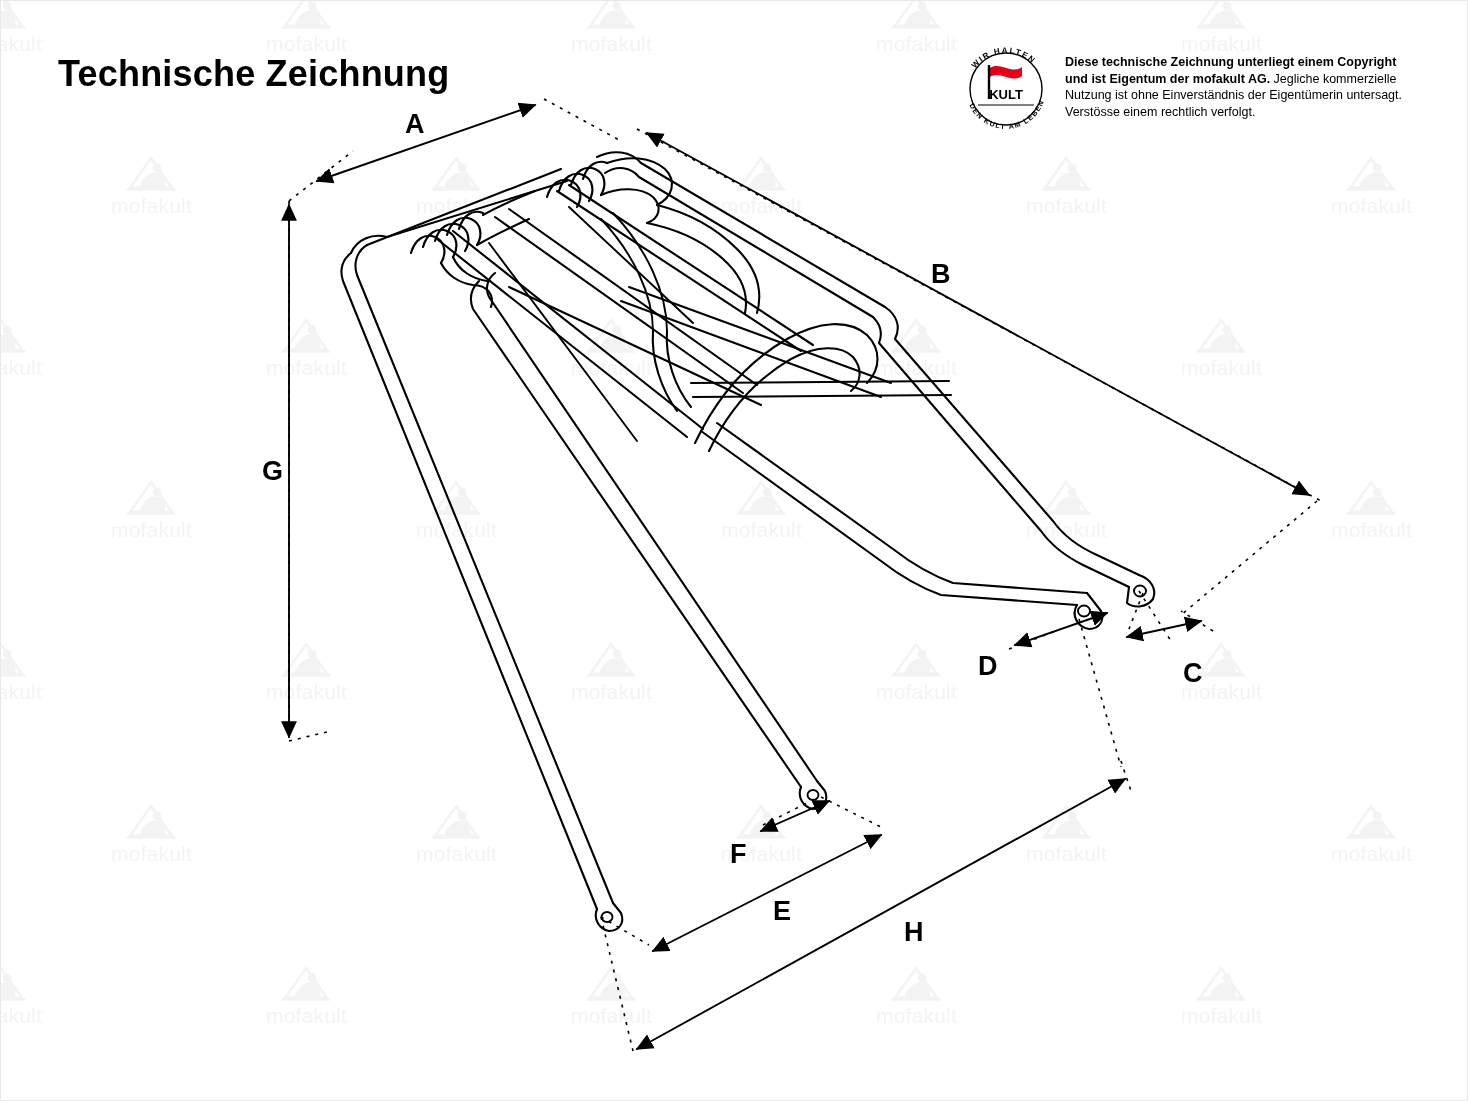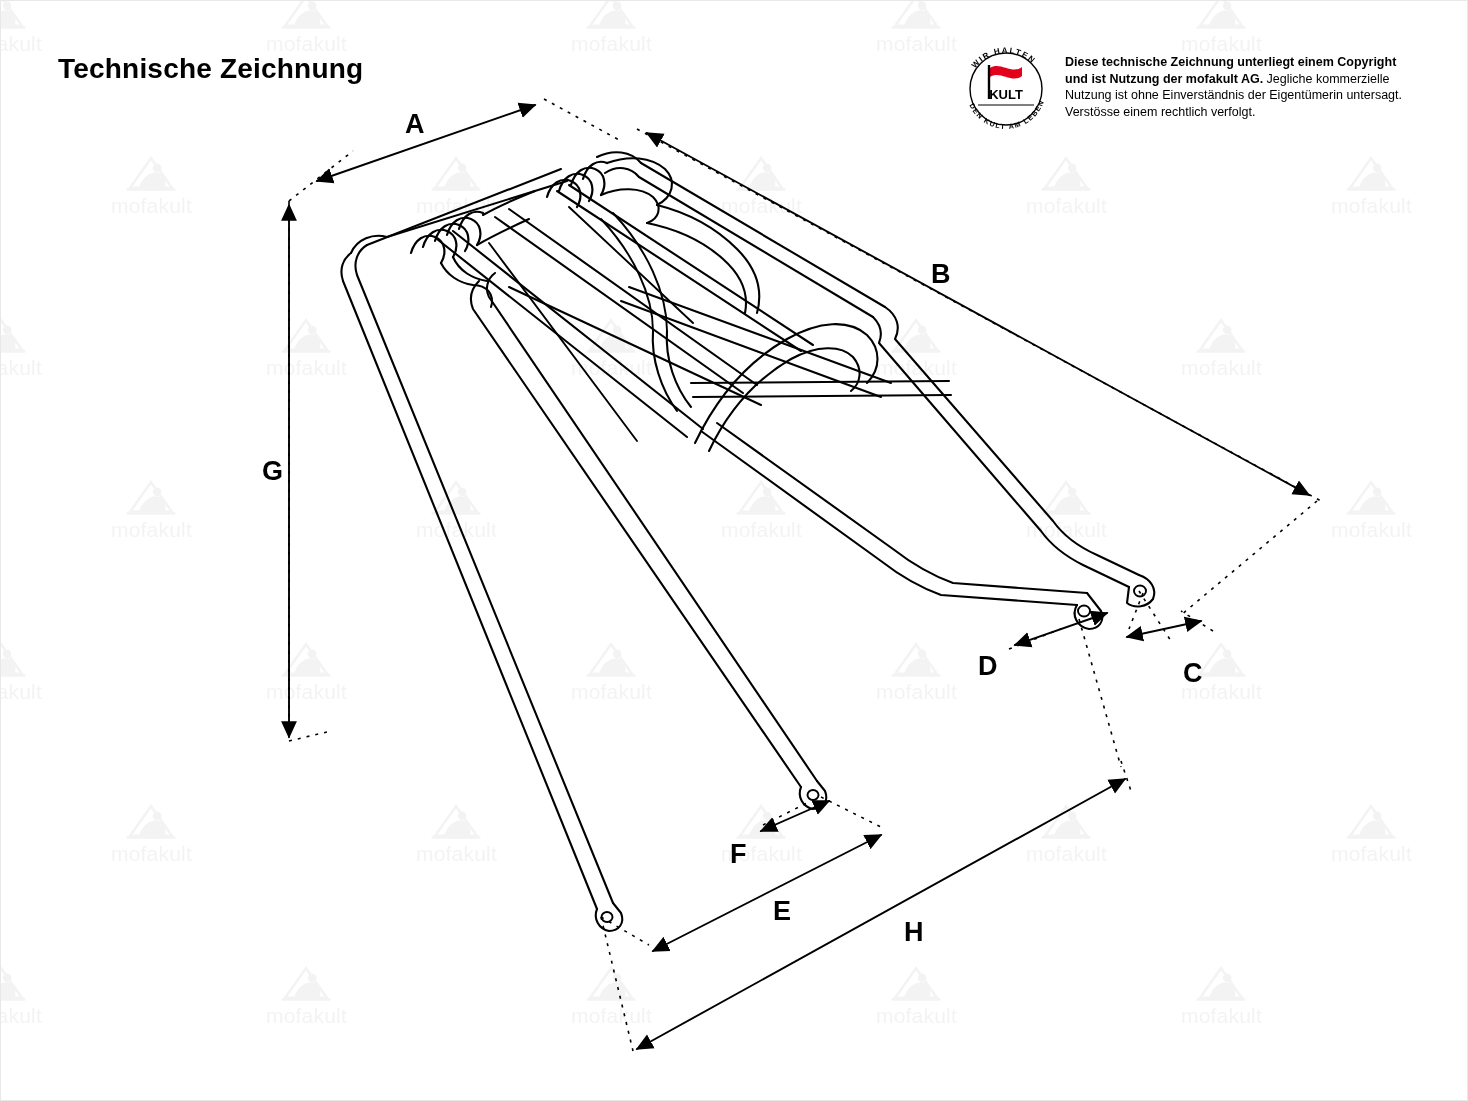--- a/index.html
+++ b/index.html
@@ -44,21 +44,21 @@
     color: #d9d9d9;
     letter-spacing: 0.2px;
     margin-top: 1px;
   }
 
   
   #title {
     position: absolute;
     left: 57px;
     top: 52px;
-    font-size: 28px;
+    font-size: 36px;
     font-weight: bold;
     color: #000;
     z-index: 5;
     letter-spacing: 0.2px;
   }
 
   
   #copyright {
     position: absolute;
     left: 1064px;
@@ -436,21 +436,21 @@
       </text>
 
       <path d="M 34,40 C 44,33 56,47 66,39 L 66,30 C 56,38 44,24 34,31 Z" fill="#e2001a"></path>
       <path d="M 33,28 L 33,62" stroke="#000" stroke-width="2.4" fill="none"></path>
       <text x="50" y="62" text-anchor="middle" font-family="'Liberation Sans', sans-serif" font-size="13" font-weight="bold" fill="#000">KULT</text>
       <path d="M 22,68 L 78,68" stroke="#000" stroke-width="1.2"></path>
     </svg>
   </div>
 
   <div id="copyright">
-    <span class="bold">Diese technische Zeichnung unterliegt einem Copyright und ist Nutzung der mofakult AG.</span><span> Jegliche kommerzielle Nutzung ist ohne Einverständnis der Eigentümerin untersagt. Verstösse einem rechtlich verfolgt.</span>
+    <span class="bold">Diese technische Zeichnung unterliegt einem Copyright und ist Eigentum der mofakult AG.</span><span> Jegliche kommerzielle Nutzung ist ohne Einverständnis der Eigentümerin untersagt. Verstösse einem rechtlich verfolgt.</span>
   </div>
 
   <svg id="drawing" viewBox="0 0 1468 1101" width="1468" height="1101">
 
     <g fill="none" stroke="#000" stroke-width="2.1" stroke-linecap="round" stroke-linejoin="round">
 
       <g stroke-width="1.6" stroke-dasharray="3 6" stroke-linecap="butt">
 
         <path d="M 288,200 L 352,150"></path>
         <path d="M 543,98 L 620,140"></path>

